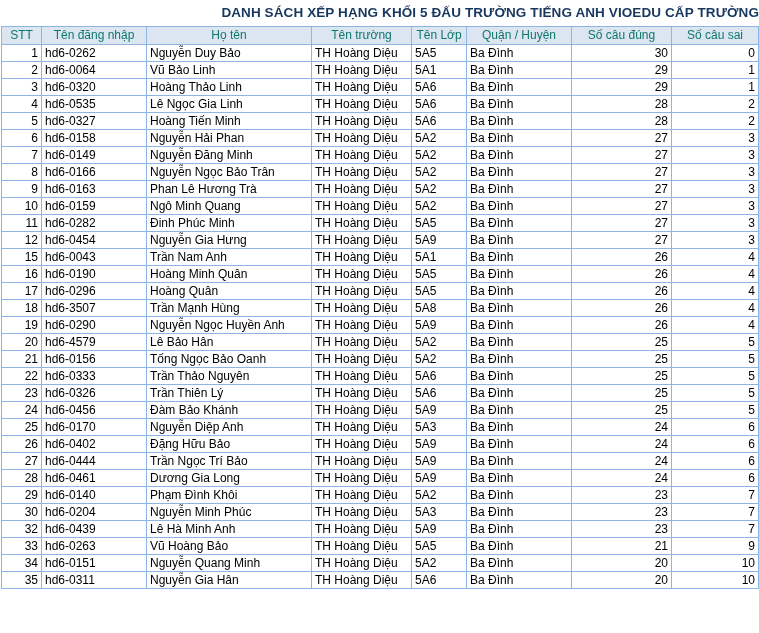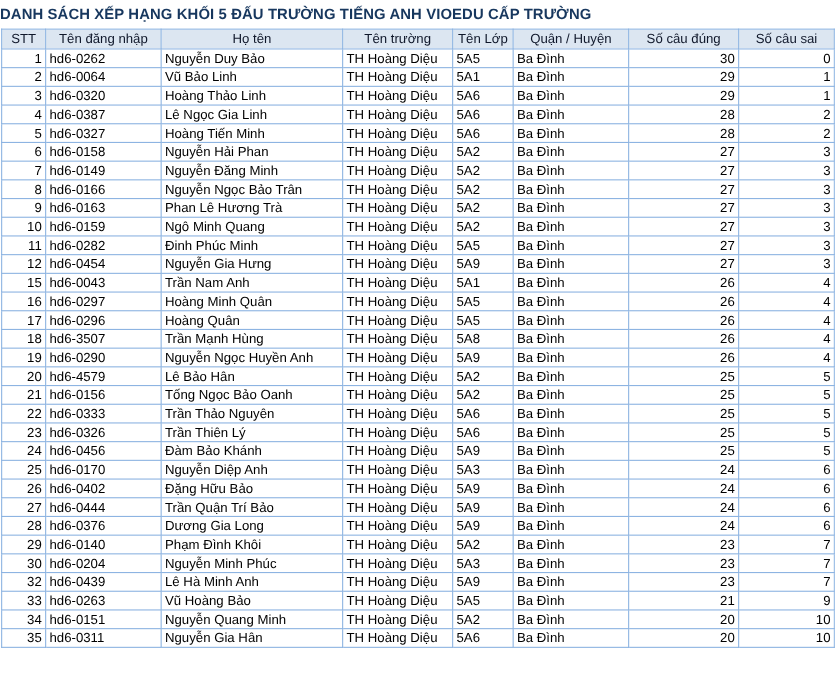--- a/index.html
+++ b/index.html
@@ -9,21 +9,21 @@
   }
   body {
     width: 759px;
     height: 633px;
     font-family: "Liberation Sans", sans-serif;
     font-size: 12px;
     color: #000000;
     overflow: hidden;
   }
   .page-title {
-    text-align: left;
+    text-align: right;
     font-weight: bold;
     font-size: 13.5px;
     color: #17375e;
     padding: 5px 0 6px 0;
     letter-spacing: 0.1px;
     white-space: nowrap;
   }
   table.rank-table {
     border-collapse: collapse;
     width: 757px;
@@ -37,21 +37,21 @@
     height: 16px;
     padding: 0 3px;
     line-height: 15px;
     overflow: hidden;
     white-space: nowrap;
   }
   table.rank-table thead th {
     background: #dce6f1;
     text-align: center;
     font-weight: normal;
-    color: #0f172a;
+    color: #0f766e;
     height: 17px;
   }
   
   col.c-stt      { width: 40px; }
   col.c-user     { width: 105px; }
   col.c-name     { width: 165px; }
   col.c-school   { width: 100px; }
   col.c-class    { width: 55px; }
   col.c-district { width: 105px; }
   col.c-correct  { width: 100px; }
@@ -114,21 +114,21 @@
         <td class="txt">hd6-0320</td>
         <td class="txt">Hoàng Thảo Linh</td>
         <td class="txt">TH Hoàng Diệu</td>
         <td class="txt">5A6</td>
         <td class="txt">Ba Đình</td>
         <td class="num">29</td>
         <td class="num">1</td>
       </tr>
       <tr>
         <td class="num">4</td>
-        <td class="txt">hd6-0387</td>
+        <td class="txt">hd6-0535</td>
         <td class="txt">Lê Ngọc Gia Linh</td>
         <td class="txt">TH Hoàng Diệu</td>
         <td class="txt">5A6</td>
         <td class="txt">Ba Đình</td>
         <td class="num">28</td>
         <td class="num">2</td>
       </tr>
       <tr>
         <td class="num">5</td>
         <td class="txt">hd6-0327</td>
@@ -214,21 +214,21 @@
         <td class="txt">hd6-0043</td>
         <td class="txt">Trần Nam Anh</td>
         <td class="txt">TH Hoàng Diệu</td>
         <td class="txt">5A1</td>
         <td class="txt">Ba Đình</td>
         <td class="num">26</td>
         <td class="num">4</td>
       </tr>
       <tr>
         <td class="num">16</td>
-        <td class="txt">hd6-0297</td>
+        <td class="txt">hd6-0190</td>
         <td class="txt">Hoàng Minh Quân</td>
         <td class="txt">TH Hoàng Diệu</td>
         <td class="txt">5A5</td>
         <td class="txt">Ba Đình</td>
         <td class="num">26</td>
         <td class="num">4</td>
       </tr>
       <tr>
         <td class="num">17</td>
         <td class="txt">hd6-0296</td>
@@ -325,30 +325,30 @@
         <td class="txt">Đặng Hữu Bảo</td>
         <td class="txt">TH Hoàng Diệu</td>
         <td class="txt">5A9</td>
         <td class="txt">Ba Đình</td>
         <td class="num">24</td>
         <td class="num">6</td>
       </tr>
       <tr>
         <td class="num">27</td>
         <td class="txt">hd6-0444</td>
-        <td class="txt">Trần Quận Trí Bảo</td>
+        <td class="txt">Trần Ngọc Trí Bảo</td>
         <td class="txt">TH Hoàng Diệu</td>
         <td class="txt">5A9</td>
         <td class="txt">Ba Đình</td>
         <td class="num">24</td>
         <td class="num">6</td>
       </tr>
       <tr>
         <td class="num">28</td>
-        <td class="txt">hd6-0376</td>
+        <td class="txt">hd6-0461</td>
         <td class="txt">Dương Gia Long</td>
         <td class="txt">TH Hoàng Diệu</td>
         <td class="txt">5A9</td>
         <td class="txt">Ba Đình</td>
         <td class="num">24</td>
         <td class="num">6</td>
       </tr>
       <tr>
         <td class="num">29</td>
         <td class="txt">hd6-0140</td>

